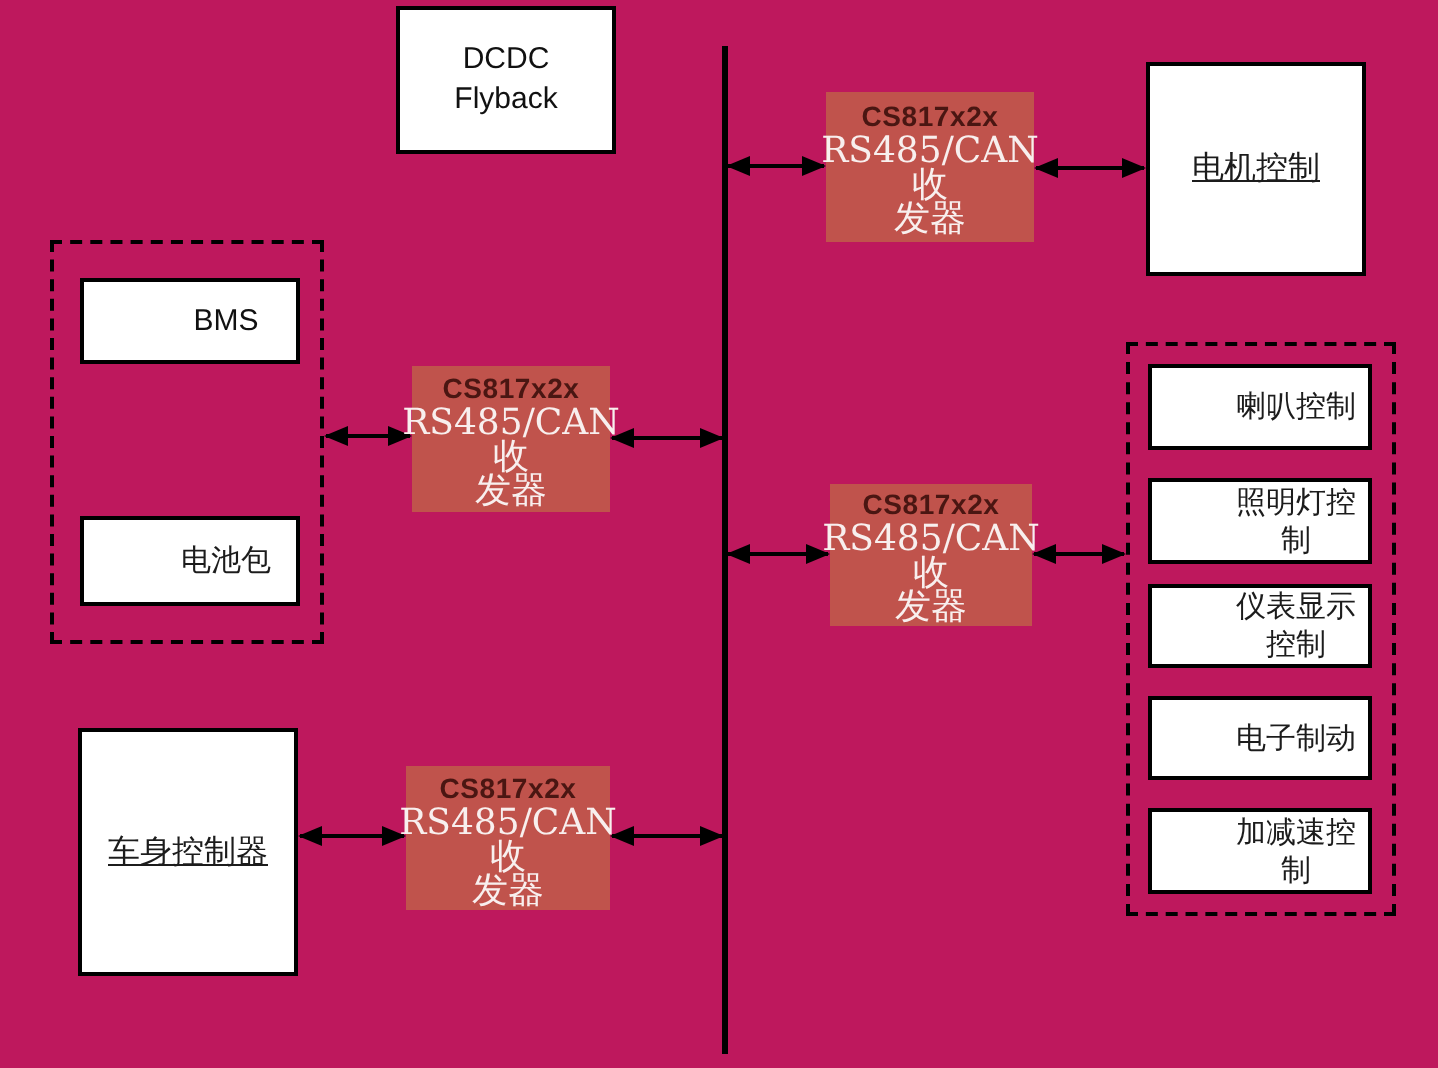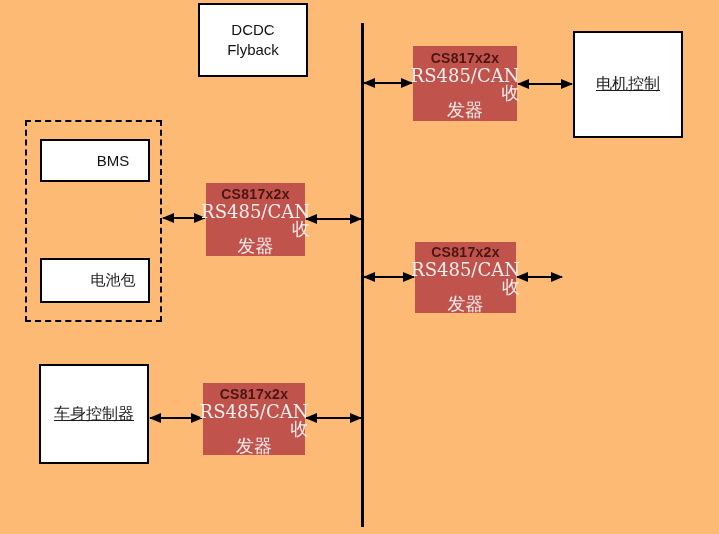--- a/index.html
+++ b/index.html
@@ -1,20 +1,20 @@
 <!DOCTYPE html>
 <html><head>
 <meta charset="utf-8">
 <style>
   html, body { margin: 0; padding: 0; background: #ffffff; }
   #canvas {
     position: relative;
     width: 719px;
     height: 534px;
-    background: #fdba74;
+    background: #be185d;
     font-family: "Liberation Sans", sans-serif;
     overflow: hidden;
   }
   #wires { position: absolute; left: 0; top: 0; width: 719px; height: 534px; z-index: 1; }
   .node {
     position: absolute;
     box-sizing: border-box;
     background: #ffffff;
     border: 2px solid #000000;
     display: flex;
@@ -59,21 +59,21 @@
     line-height: 20px;
   }
   .red-box {
     position: absolute;
     box-sizing: border-box;
     background: #c0534c;
     display: flex;
     flex-direction: column;
     align-items: center;
     justify-content: center;
-    text-align: right;
+    text-align: center;
     z-index: 2;
   }
   .red-box .title {
     font-family: "Liberation Sans", sans-serif;
     font-weight: 700;
     font-size: 14px;
     letter-spacing: 0.3px;
     color: #4a1612;
     line-height: 18px;
   }
@@ -142,22 +142,39 @@
     <div class="sub">RS485/CAN收</div>
     <div class="sub">发器</div>
   </div>
 
   <div class="red-box" style="left:415px; top:242px; width:101px; height:71px;">
     <div class="title">CS817x2x</div>
     <div class="sub">RS485/CAN收</div>
     <div class="sub">发器</div>
   </div>
 
+  <div class="dashed-group" style="left:563px; top:171px; width:135px; height:287px;">
+    <div class="inner-box" style="left:9px; top:9px; width:112px; height:43px;">
+      <span class="cn-sm">喇叭控制</span>
+    </div>
+    <div class="inner-box" style="left:9px; top:66px; width:112px; height:43px;">
+      <span class="cn-sm">照明灯控制</span>
+    </div>
+    <div class="inner-box" style="left:9px; top:119px; width:112px; height:42px;">
+      <span class="cn-sm">仪表显示控制</span>
+    </div>
+    <div class="inner-box" style="left:9px; top:175px; width:112px; height:42px;">
+      <span class="cn-sm">电子制动</span>
+    </div>
+    <div class="inner-box" style="left:9px; top:231px; width:112px; height:43px;">
+      <span class="cn-sm">加减速控制</span>
+    </div>
+  </div>
 
-  <div class="node" style="left:39px; top:364px; width:110px; height:100px;">
+  <div class="node" style="left:39px; top:364px; width:110px; height:124px;">
     <span class="cn">车身控制器</span>
   </div>
 
   <div class="red-box" style="left:203px; top:383px; width:102px; height:72px;">
     <div class="title">CS817x2x</div>
     <div class="sub">RS485/CAN收</div>
     <div class="sub">发器</div>
   </div>
 
 </div>

